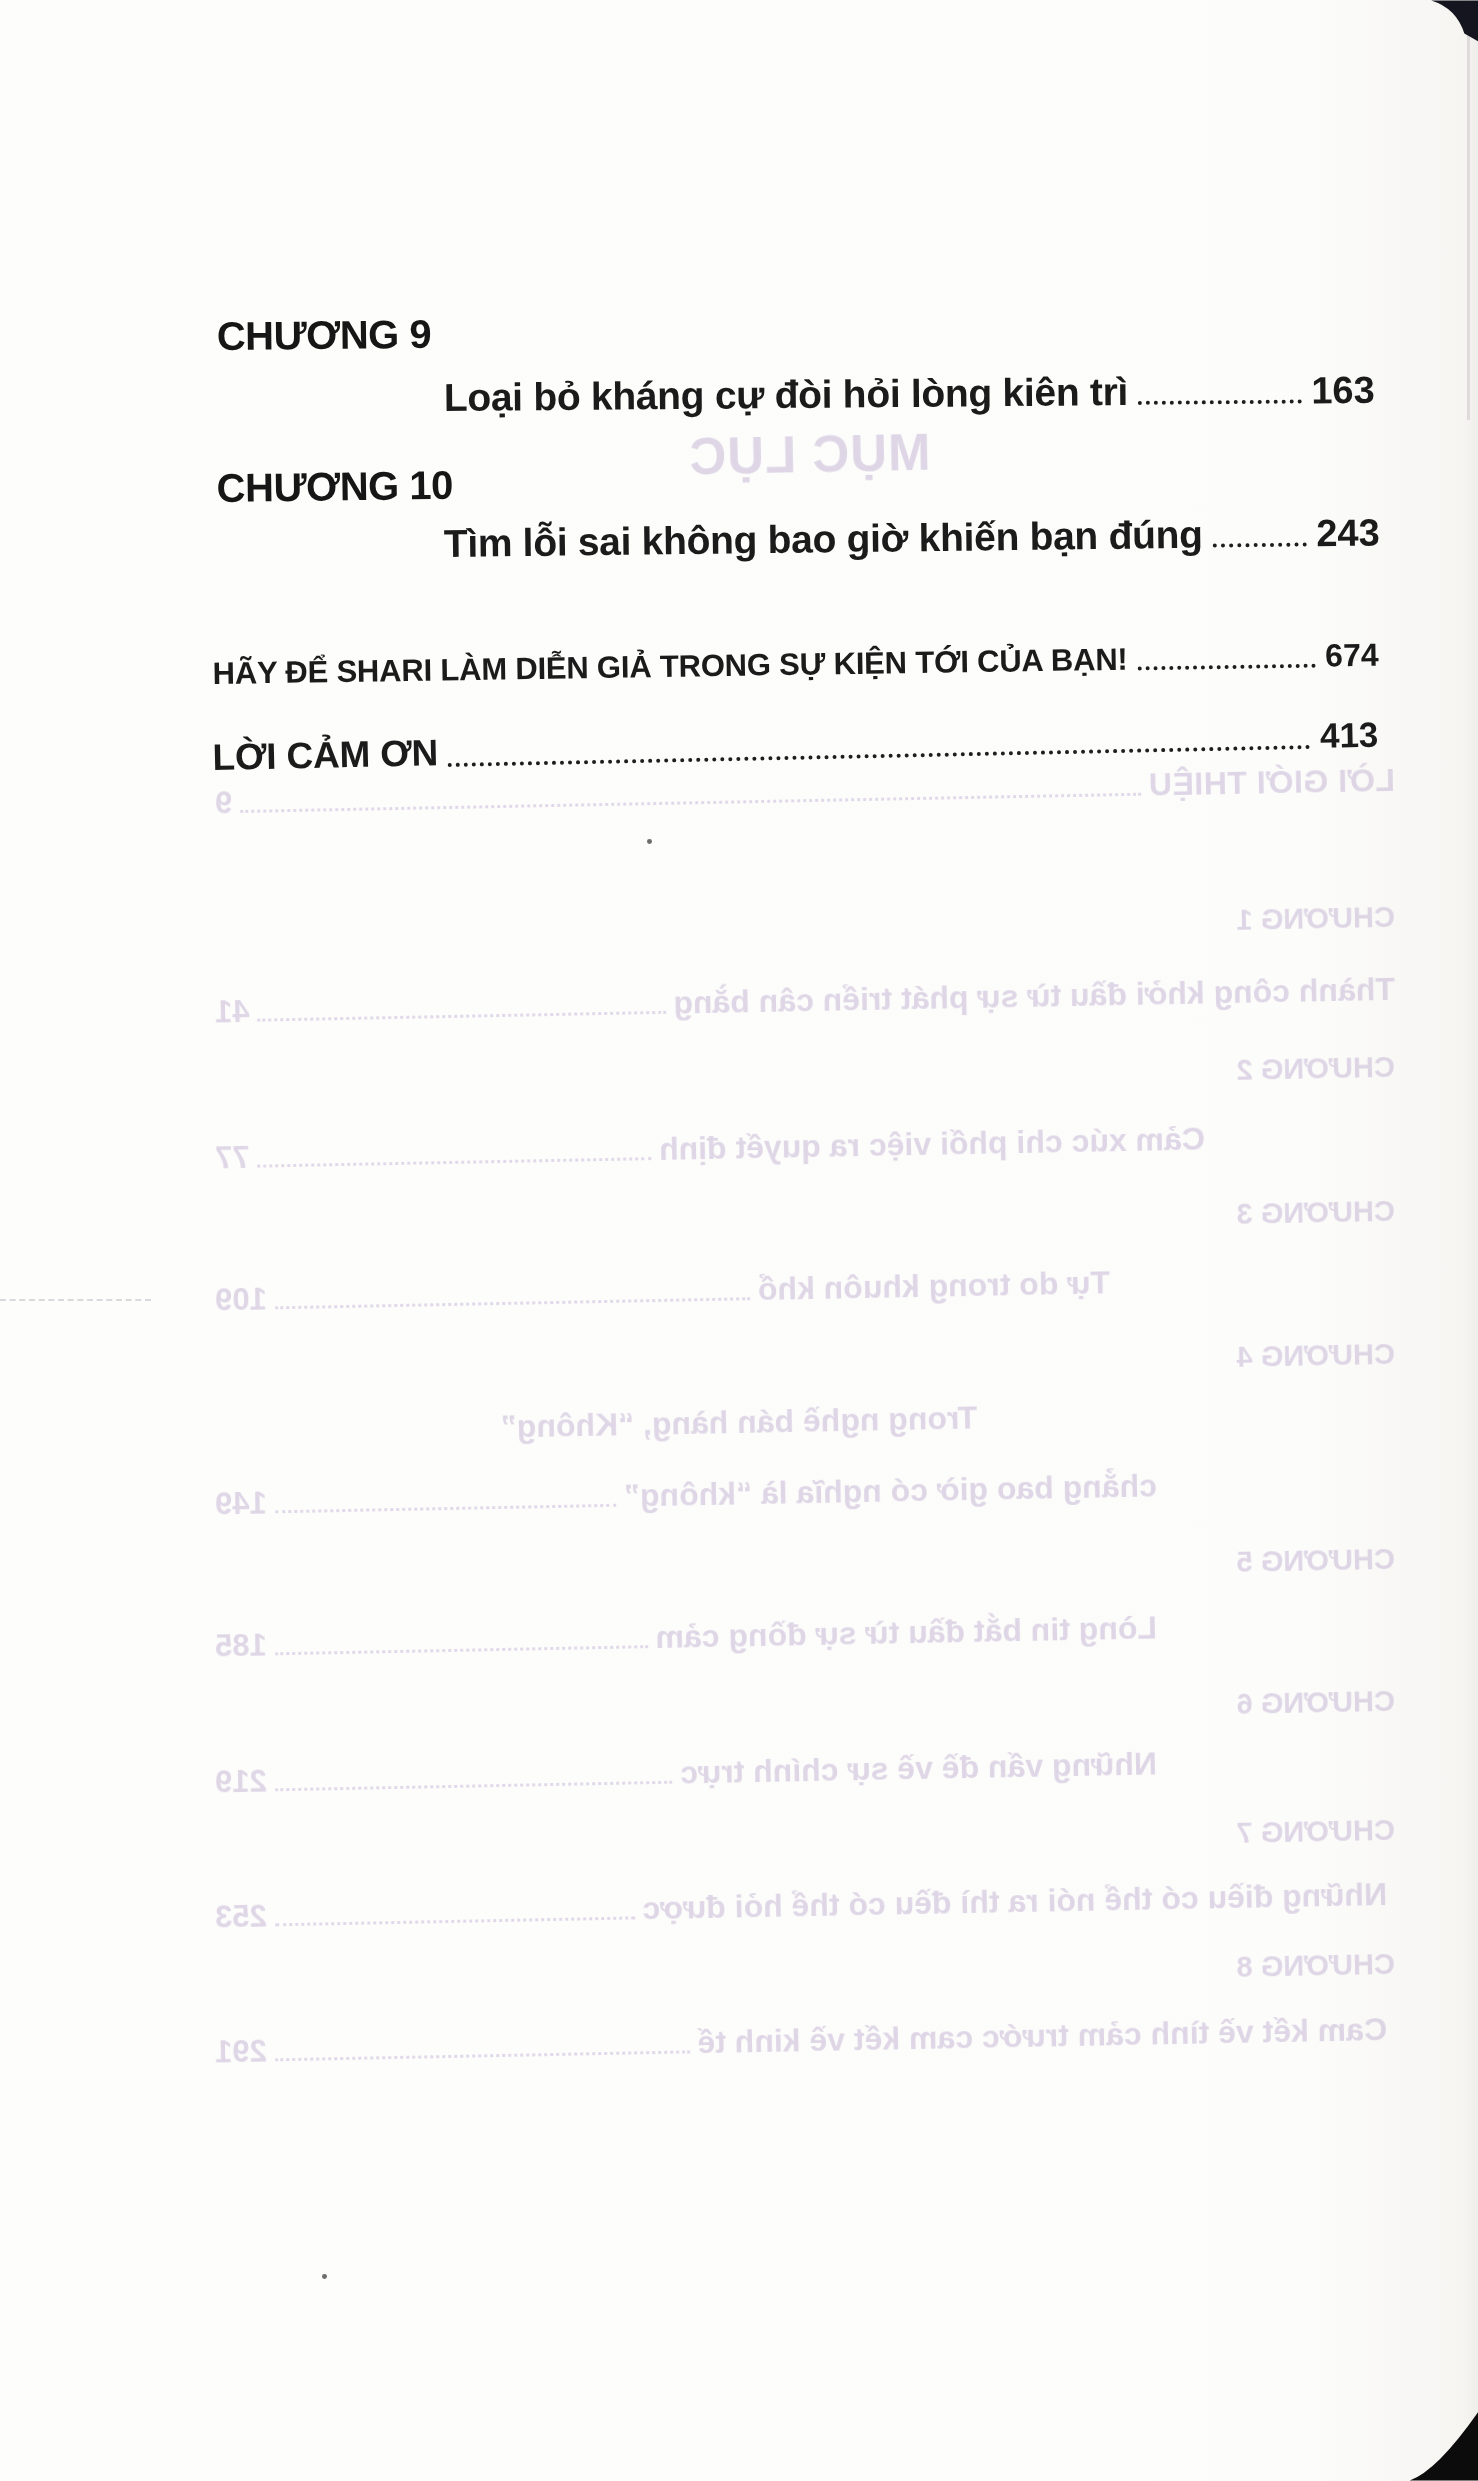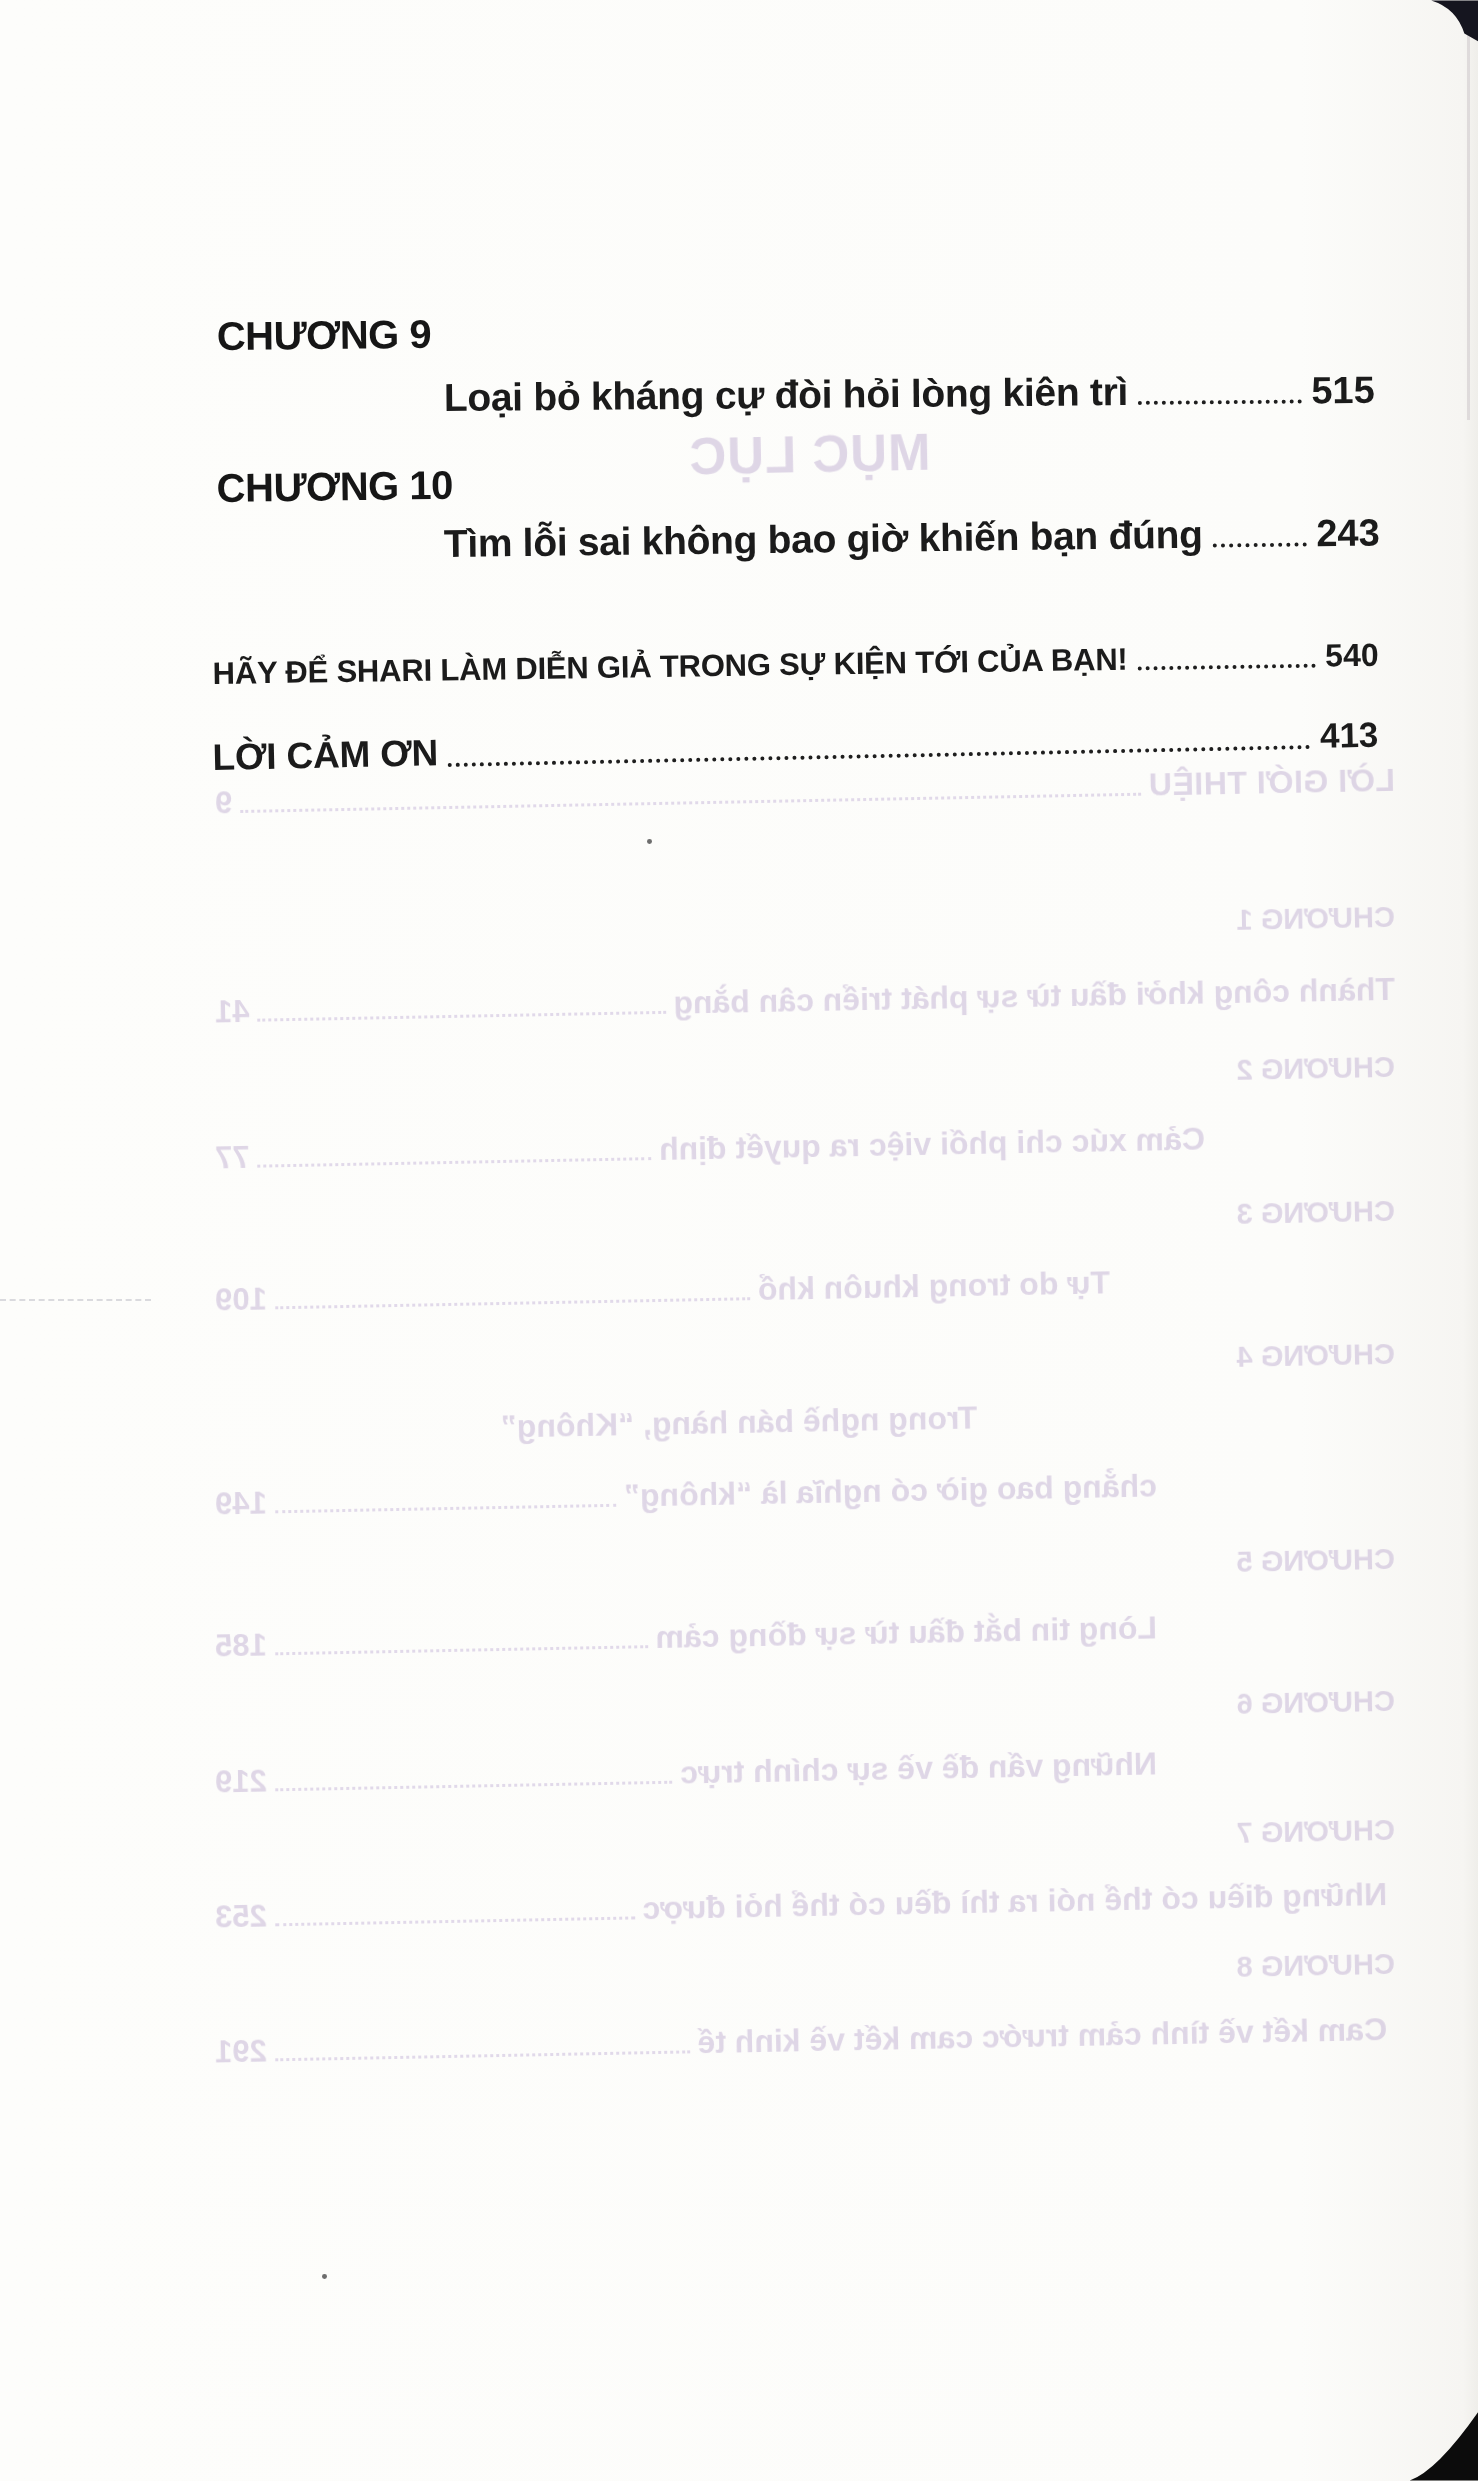--- a/index.html
+++ b/index.html
@@ -115,35 +115,35 @@
   <span class="title" style="padding-left:7.8px;">Cam kết về tình cảm trước cam kết về kinh tế</span>
   <span class="leader"></span>
   <span class="pagenum">291</span>
 </div>
 
 <div class="abs front-label" style="left:217px;top:314px;transform:rotate(-0.6deg);">CHƯƠNG 9</div>
 
 <div class="abs front-row" style="left:444px;top:376px;width:931px;transform:rotate(-0.5deg);">
   <span class="title">Loại bỏ kháng cự đòi hỏi lòng kiên trì</span>
   <span class="leader"></span>
-  <span class="pagenum">515</span>
+  <span class="pagenum">163</span>
 </div>
 
 <div class="abs front-label" style="left:217px;top:466px;transform:rotate(-0.8deg);">CHƯƠNG 10</div>
 
 <div class="abs front-row" style="left:444px;top:522px;width:936px;transform:rotate(-0.7deg);">
   <span class="title">Tìm lỗi sai không bao giờ khiến bạn đúng</span>
   <span class="leader"></span>
   <span class="pagenum">243</span>
 </div>
 
 <div class="abs front-row caps" style="left:213px;top:655px;width:1166px;transform:rotate(-0.9deg);">
   <span class="title">HÃY ĐỂ SHARI LÀM DIỄN GIẢ TRONG SỰ KIỆN TỚI CỦA BẠN!</span>
   <span class="leader"></span>
-  <span class="pagenum">540</span>
+  <span class="pagenum">674</span>
 </div>
 
 <div class="abs front-row caps thanks" style="left:213px;top:737px;width:1166px;transform:rotate(-1.2deg);">
   <span class="title">LỜI CẢM ƠN</span>
   <span class="leader"></span>
   <span class="pagenum">413</span>
 </div>
 
 <div class="abs edge-dashes"></div>
 <div class="abs edge-line"></div>

